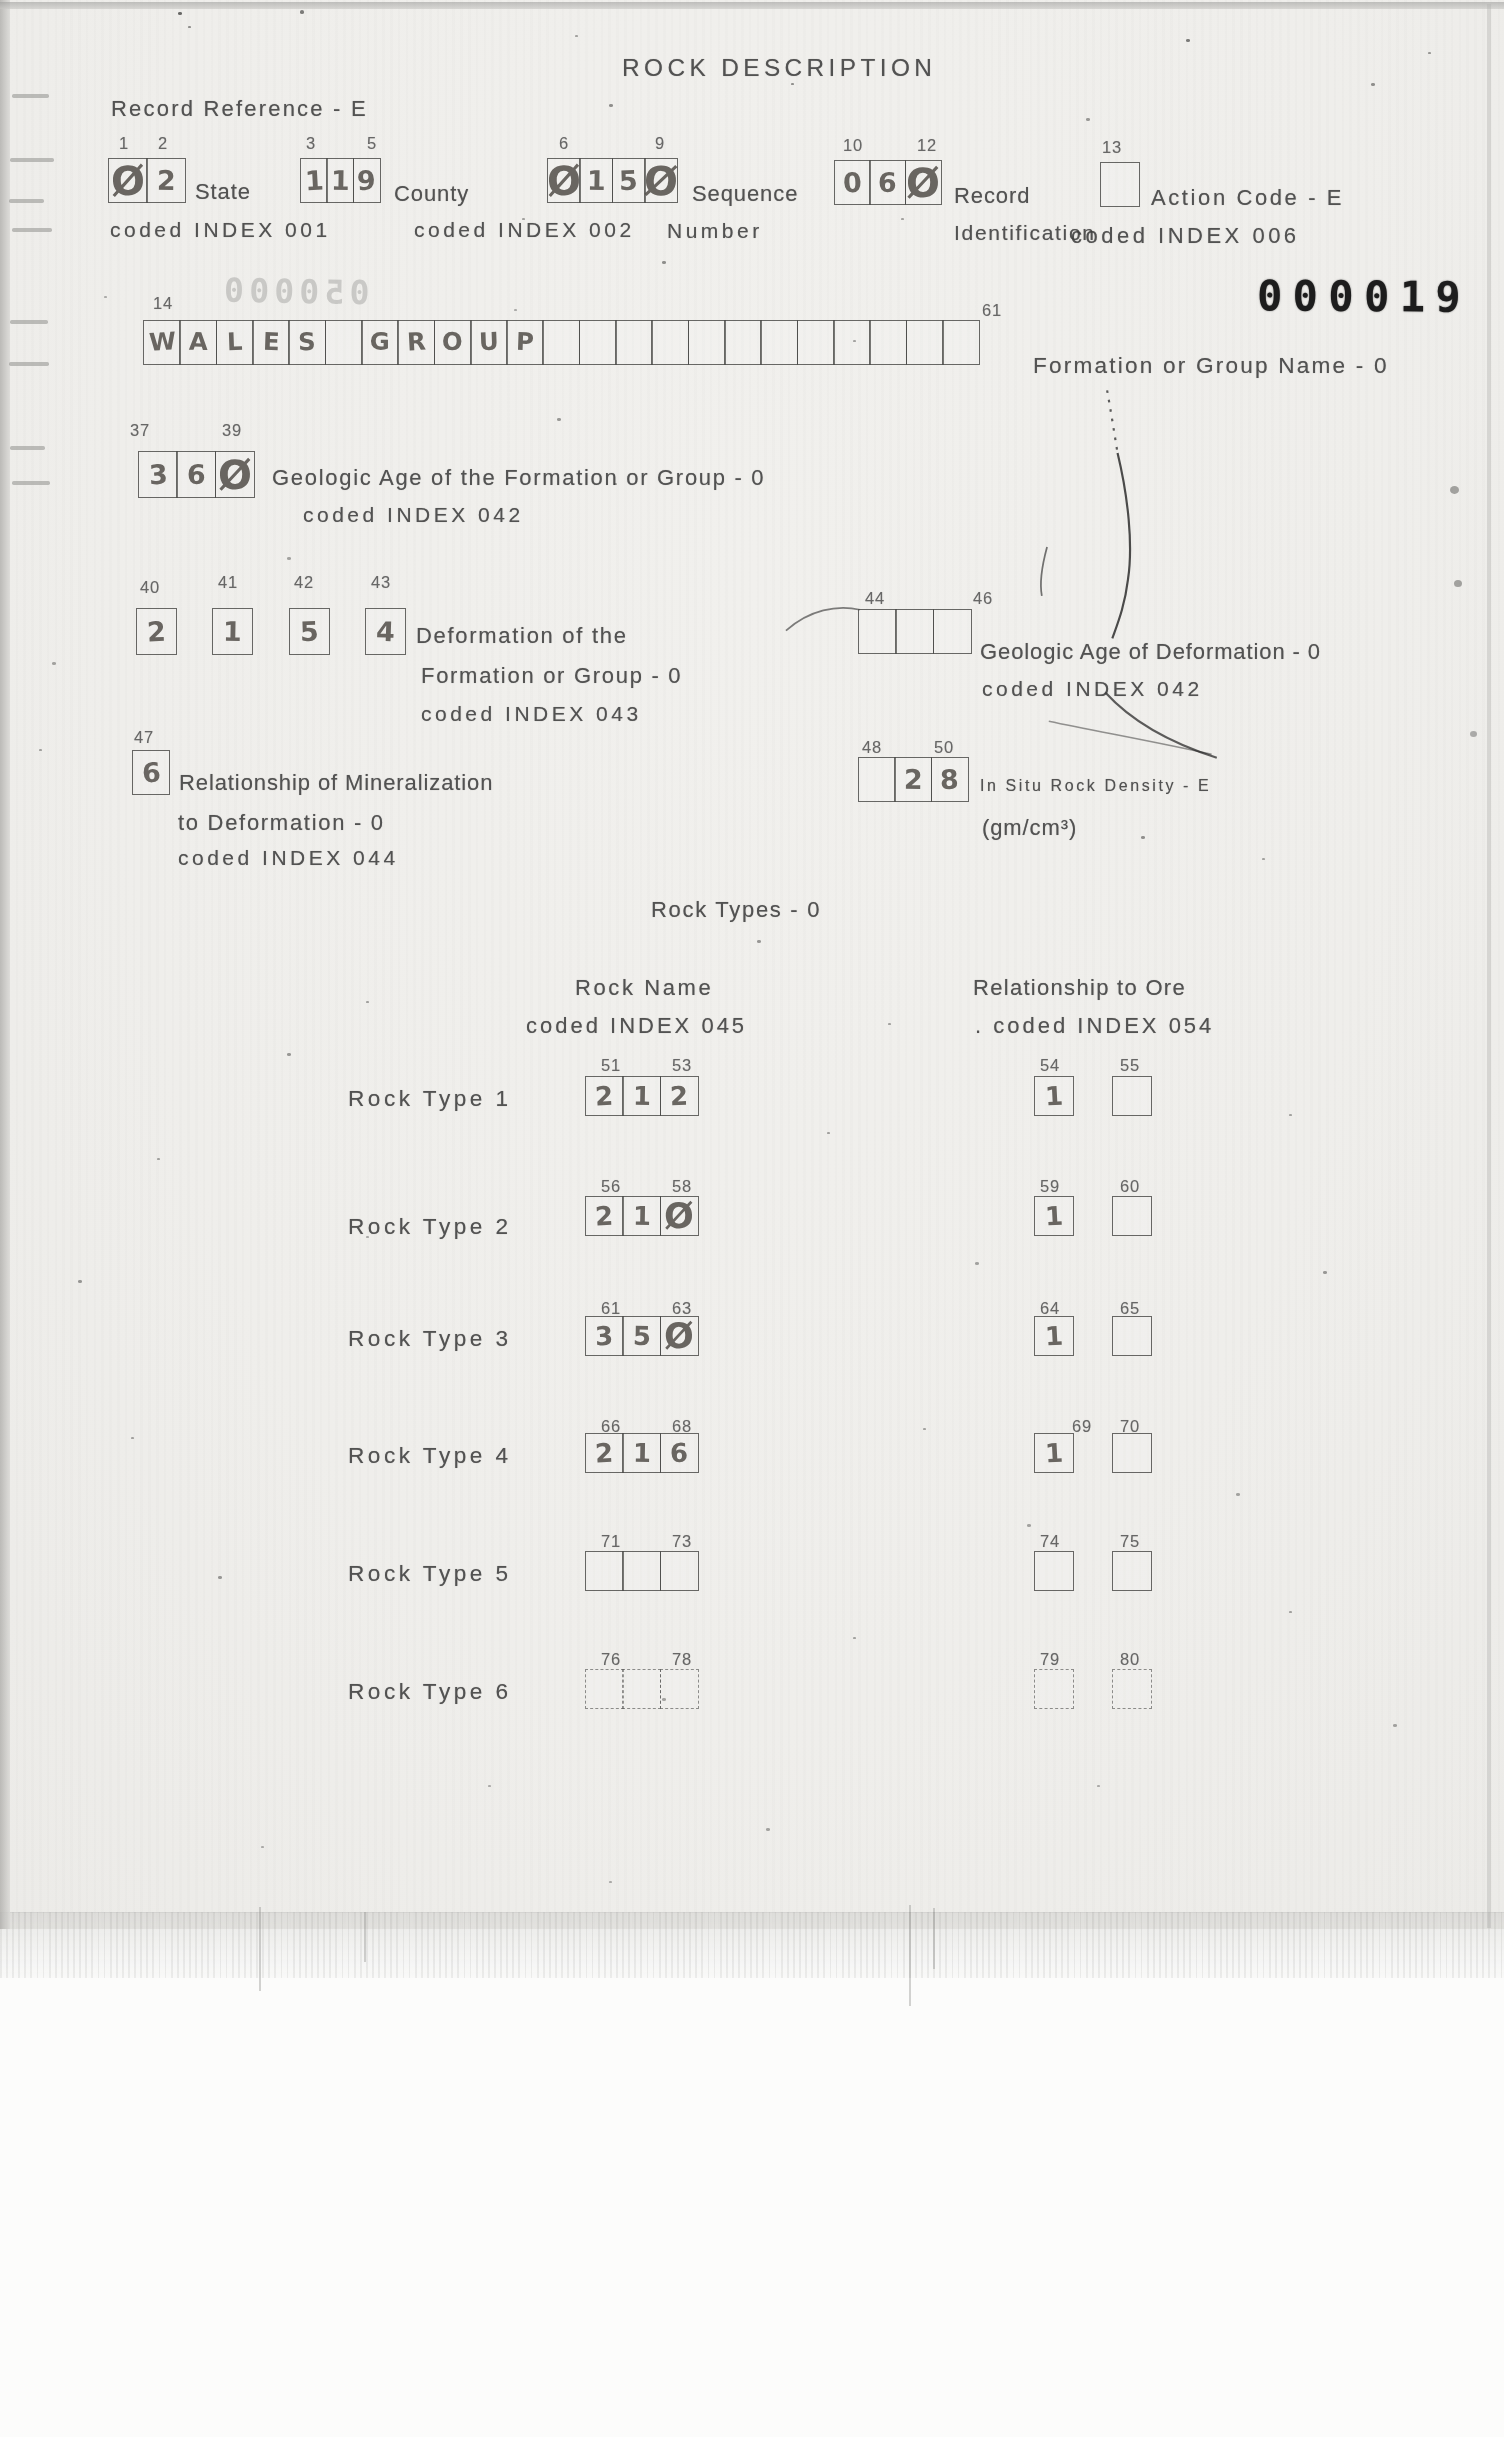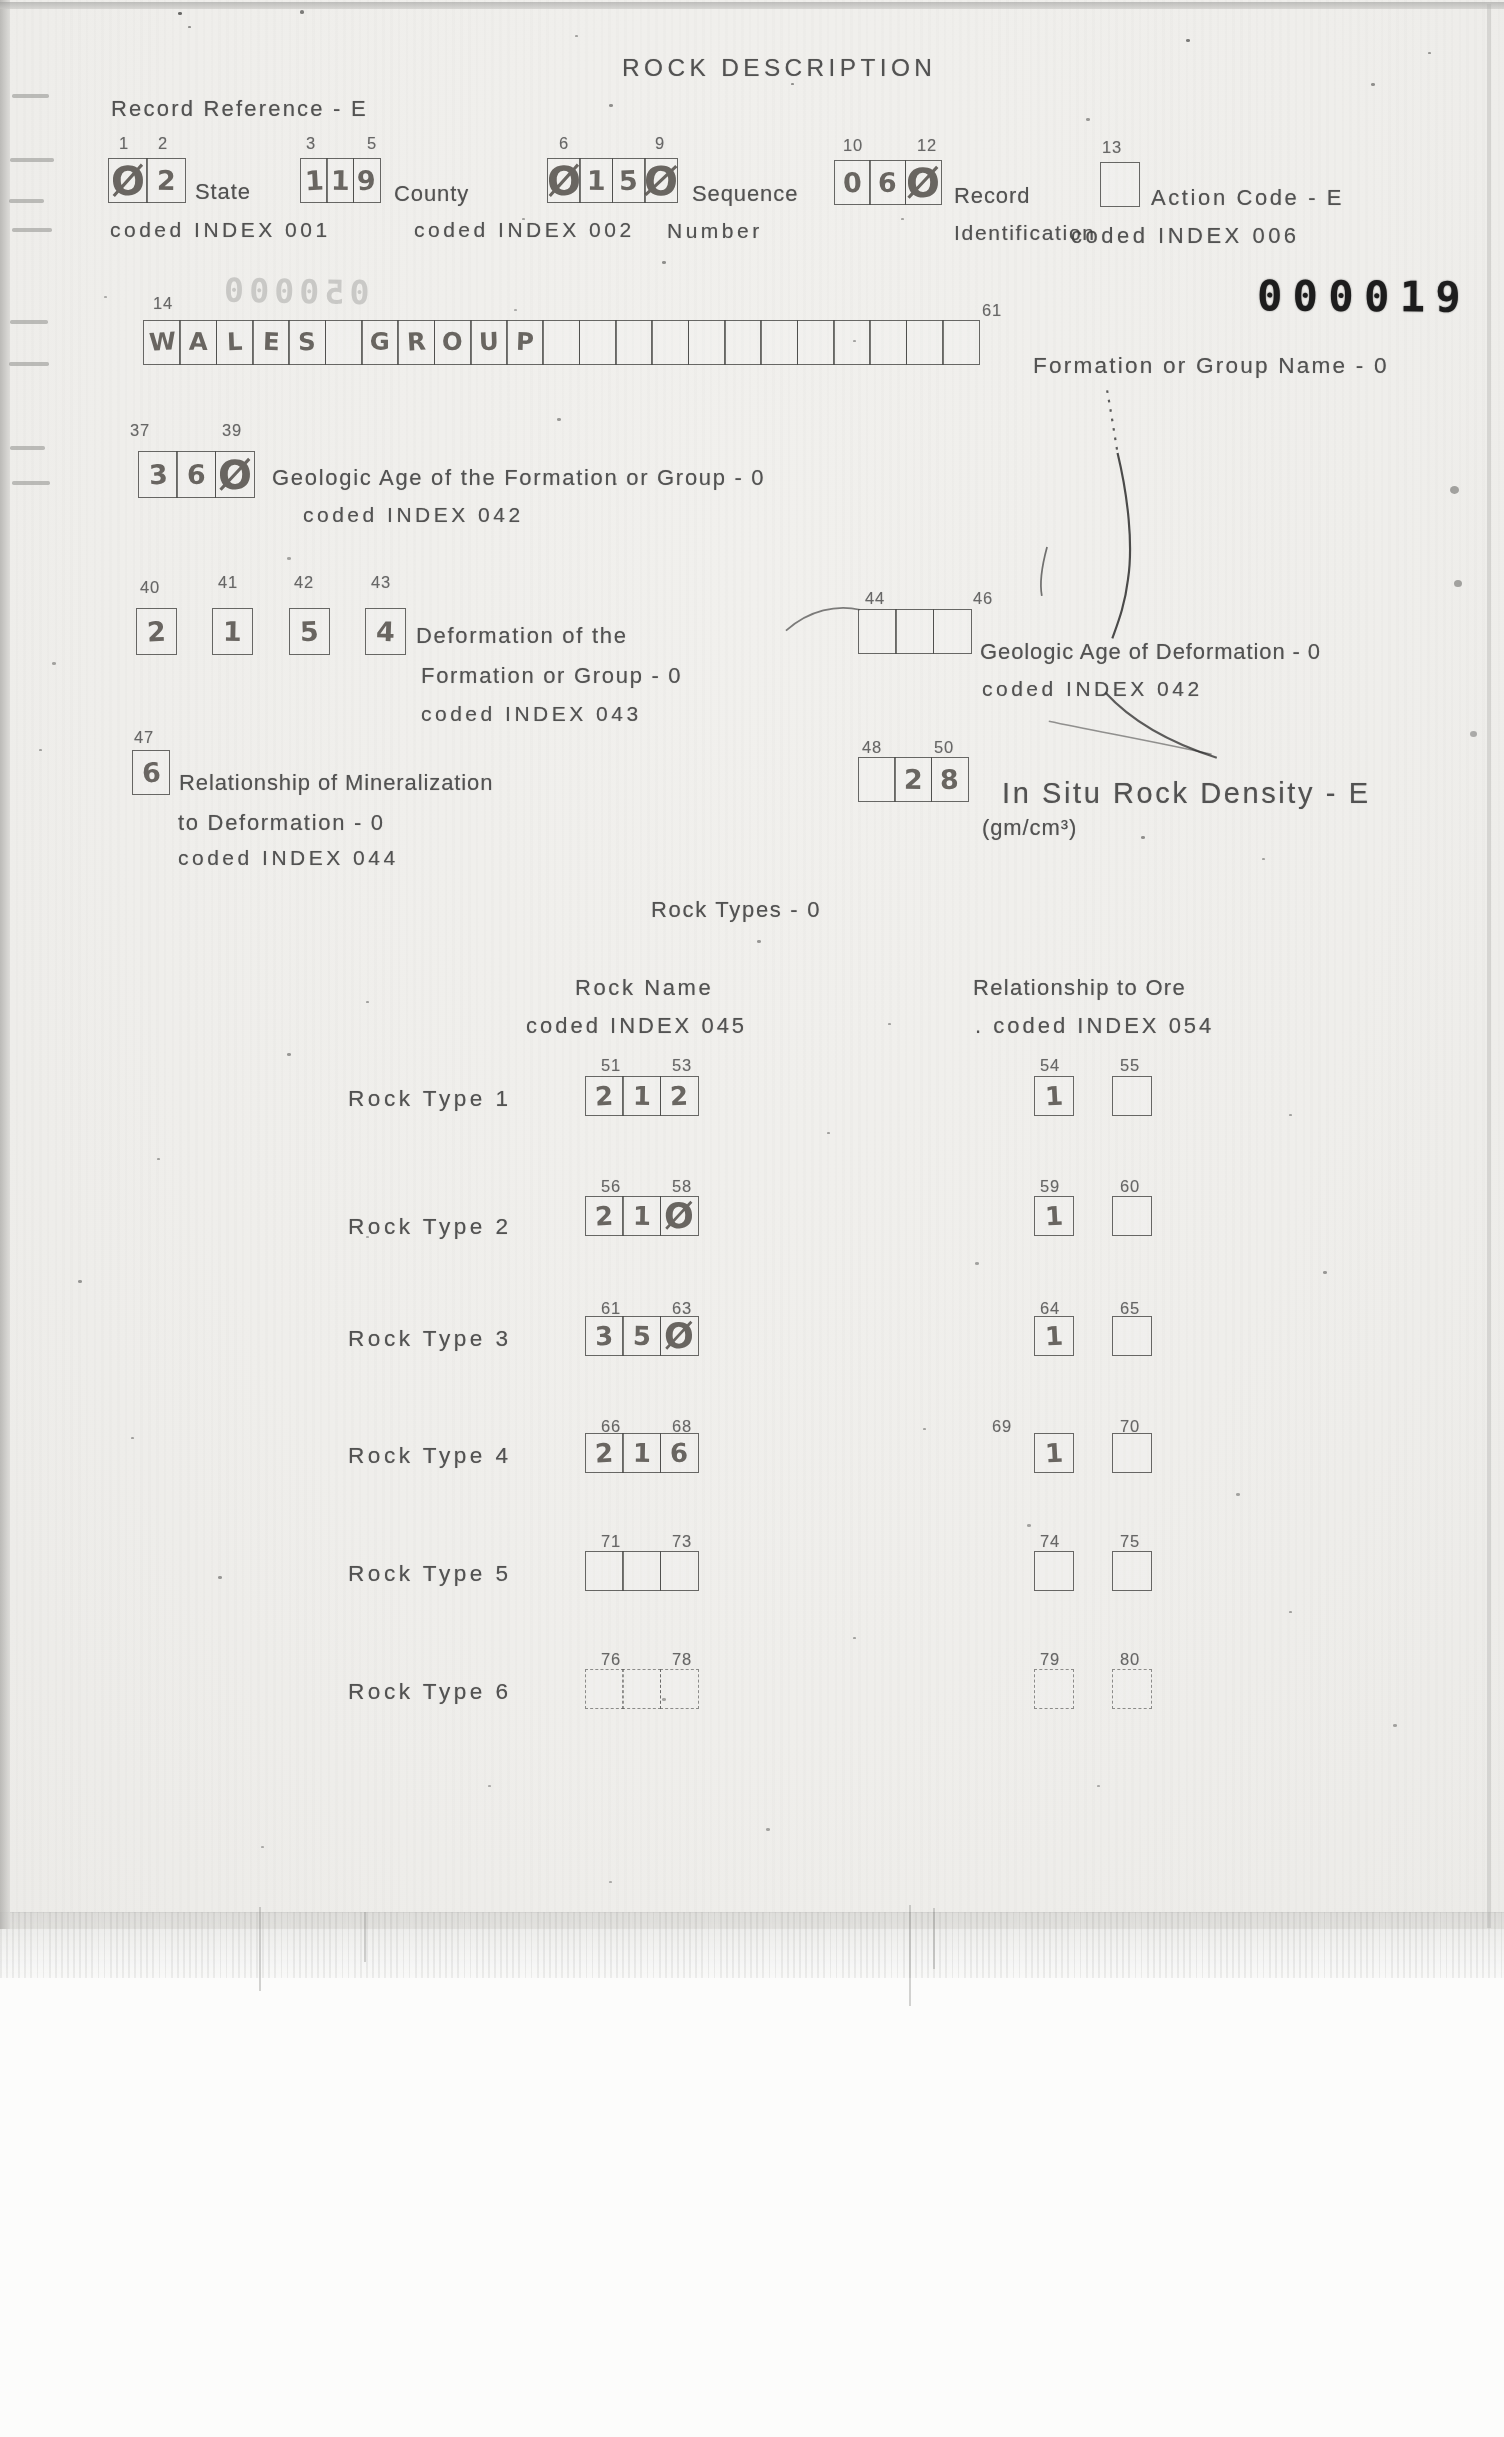--- a/index.html
+++ b/index.html
@@ -266,21 +266,21 @@
   <span class="num" style="left:934px;top:738px">50</span>
   <div class="boxgrp" style="left:858px;top:757px;--cw:38px;--ch:45px">
       <div class="cell"></div>
       <div class="cell">
         <span class="hw" style="transform: rotate(1deg);">2</span>
       </div>
       <div class="cell">
         <span class="hw" style="transform: rotate(-2deg);">8</span>
       </div>
     </div>
-  <div class="lbl" style="left:1002px;top:777px;font-size:29px;letter-spacing:2.6px">In Situ Rock Density - E</div>
+  <div class="lbl" style="left:980px;top:777px;font-size:16px;letter-spacing:2.6px">In Situ Rock Density - E</div>
   <div class="lbl" style="left:982px;top:815px;letter-spacing:0.9px">(gm/cm³)</div>
 
   <div class="lbl" style="left:651px;top:897px">Rock Types - 0</div>
   <div class="lbl" style="left:575px;top:975px;letter-spacing:2.6px">Rock Name</div>
   <div class="lbl" style="left:526px;top:1013px;letter-spacing:3px">coded INDEX 045</div>
   <div class="lbl" style="left:973px;top:975px;letter-spacing:1.3px">Relationship to Ore</div>
   <div class="lbl" style="left:975px;top:1013px;letter-spacing:3px">. coded INDEX 054</div>
 
 <div class="lbl" style="left: 348px; top: 1086px; font-size: 22.6px; letter-spacing: 3.5px;">Rock Type 1</div>
     <span class="num" style="left: 601px; top: 1056px;">51</span>
@@ -355,21 +355,21 @@
       <div class="cell">
         <span class="hw" style="transform: rotate(-3deg);">2</span>
       </div>
       <div class="cell">
         <span class="hw" style="transform: rotate(1deg);">1</span>
       </div>
       <div class="cell">
         <span class="hw" style="transform: rotate(-2deg);">6</span>
       </div>
     </div>
-    <span class="num" style="left: 992px; top: 1417px;">69</span>
+    <span class="num" style="left: 1072px; top: 1417px;">69</span>
     <span class="num" style="left: 1120px; top: 1417px;">70</span>
     <div class="boxgrp gap46" style="left: 1034px; top: 1433px; --cw: 40px; --ch: 40px; --hwfs: 26px; --hwbfs: 35px;">
       <div class="cell">
         <span class="hw" style="transform: rotate(-3deg);">1</span>
       </div>
       <div class="cell"></div>
     </div>
     <div class="lbl" style="left: 348px; top: 1561px; font-size: 22.6px; letter-spacing: 3.5px;">Rock Type 5</div>
     <span class="num" style="left: 601px; top: 1532px;">71</span>
     <span class="num" style="left: 672px; top: 1532px;">73</span>

